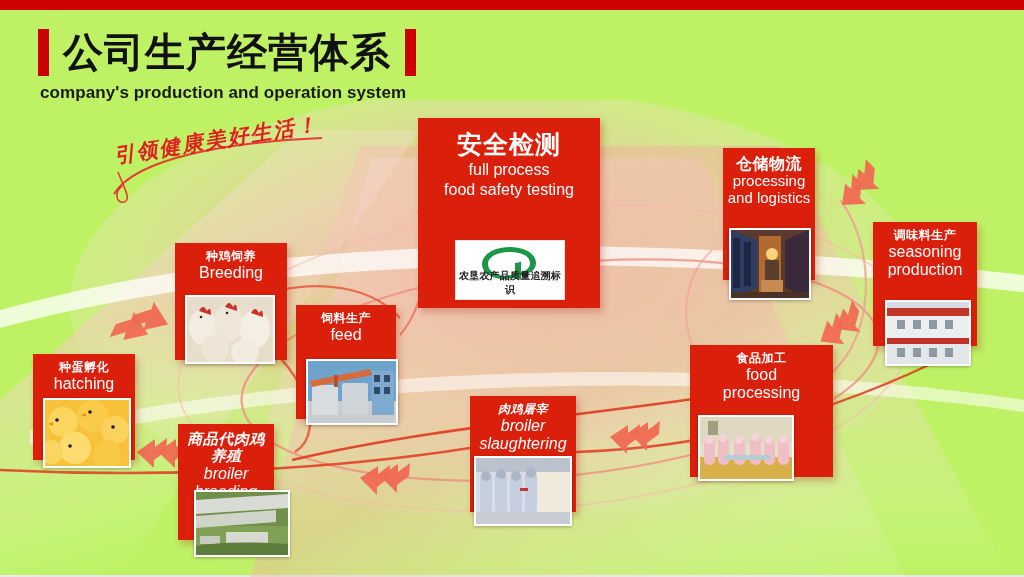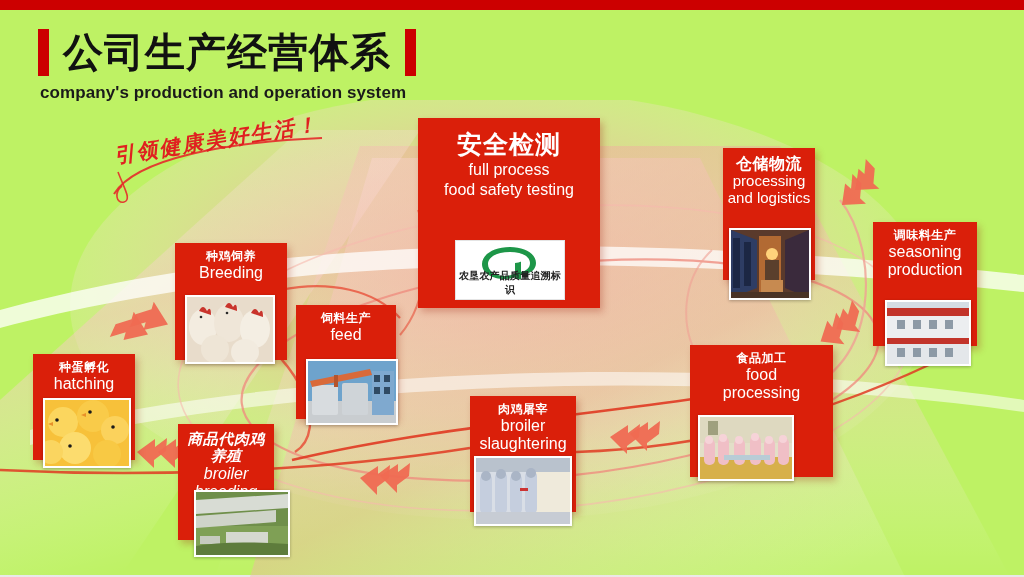--- a/index.html
+++ b/index.html
@@ -61,21 +61,21 @@
 
   #node-breeding{left:175px;top:243px;width:112px;height:117px;}
   #node-breeding .thumb{left:10px;top:52px;width:86px;height:65px;}
   #node-feed{left:296px;top:305px;width:100px;height:114px;}
   #node-feed .thumb{left:10px;top:54px;width:88px;height:62px;}
   #node-hatching{left:33px;top:354px;width:102px;height:106px;}
   #node-hatching .thumb{left:10px;top:44px;width:84px;height:66px;}
   #node-broiler{left:178px;top:424px;width:96px;height:116px;font-style:italic;}
   #node-broiler .cn{font-size:15px;}
   #node-broiler .thumb{left:16px;top:66px;width:92px;height:63px;}
-  #node-slaughter{left:470px;top:396px;width:106px;height:116px;}
+  #node-slaughter{left:470px;top:396px;width:106px;height:116px;font-style:italic;}
   #node-slaughter .thumb{left:4px;top:60px;width:94px;height:66px;}
   #node-processing{left:690px;top:345px;width:104px;height:132px;padding-left:39px;}
   #node-processing .thumb{left:8px;top:70px;width:92px;height:62px;}
   #node-warehouse{left:723px;top:148px;width:92px;height:132px;}
   #node-warehouse .cn{font-size:16px;}
   #node-warehouse .en{font-size:15px;}
   #node-warehouse .thumb{left:6px;top:80px;width:78px;height:68px;}
   #node-seasoning{left:873px;top:222px;width:104px;height:124px;}
   #node-seasoning .thumb{left:12px;top:78px;width:82px;height:62px;}
 

